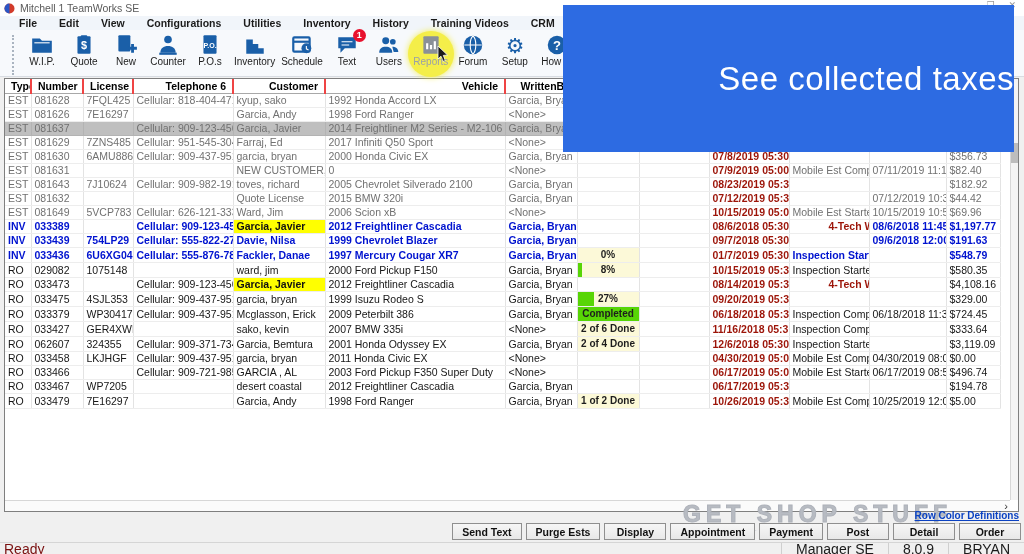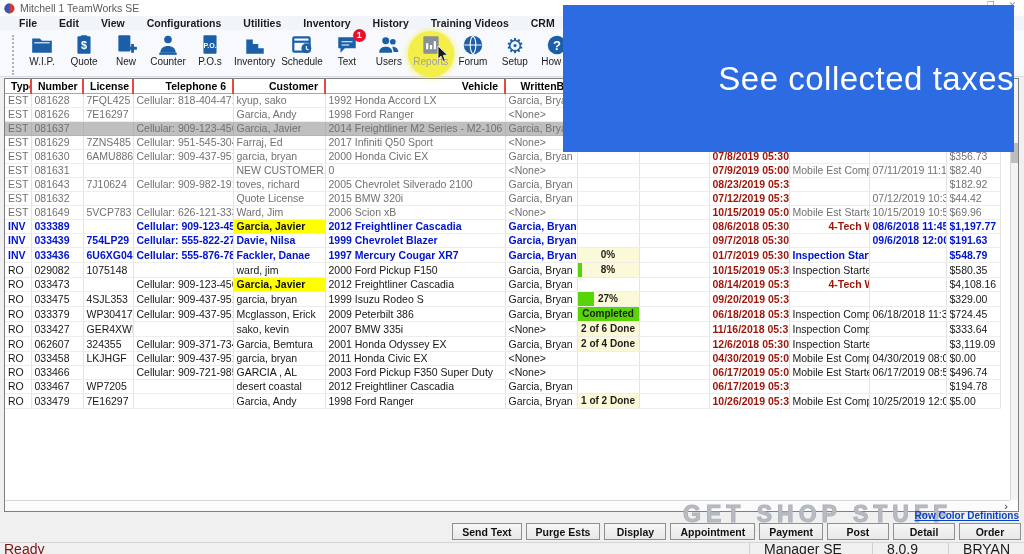--- a/index.html
+++ b/index.html
@@ -56,21 +56,21 @@
 
   
   .rowlink { position:absolute; top:510px; right:5px; font-size:10px; font-weight:700; color:#0b42c2; text-decoration:underline; z-index:3; cursor:pointer;}
   .watermark { position:absolute; top:501px; right:72px; text-align:center; z-index:2; pointer-events:none;}
   .watermark .w1 { font-size:23px; font-weight:800; letter-spacing:5px; color:#b7bbc2; -webkit-text-stroke:1px #aeb2ba; }
   .watermark .w2 { font-size:6px; letter-spacing:7px; color:#c9ccd2; margin-top:1px;}
   .btnrow { position:absolute; top:523px; right:3px; display:flex; gap:4px; z-index:4;border-radius:7px;}
   .fbtn { height:17px; min-width:62px; padding:0 9px; background:linear-gradient(#f6f6f6,#e8e8e8); border:1px solid #8f8f8f; font-size:10.5px; font-weight:700; color:#111; font-family:"Liberation Sans",sans-serif; cursor:pointer;}
   .statusbar { position:absolute; bottom:0; left:0; right:0; height:12px; background:#f0f0f0; border-top:1px solid #d5d5d5; display:flex; align-items:center; font-size:14px; z-index:5;}
   .status-left { color:#7a1010; padding-left:4px; flex:1;}
-  .status-cell { padding:0 14px; border-left:1px solid #cfcfcf; color:#1a1a1a; height:100%; display:flex; align-items:center;margin-left:16px;}
+  .status-cell { padding:0 14px; border-left:1px solid #cfcfcf; color:#1a1a1a; height:100%; display:flex; align-items:center;}
 </style>
 </head>
 <body>
 
 <div class="titlebar">
   <svg class="ticon" viewBox="0 0 11 11">
       <circle cx="5.5" cy="5.5" r="5" fill="#d23b2a"></circle>
       <path d="M5.5.5a5 5 0 000 10z" fill="#2a56c6"></path>
     </svg>
   <span class="ttext">Mitchell 1 TeamWorks SE</span>

